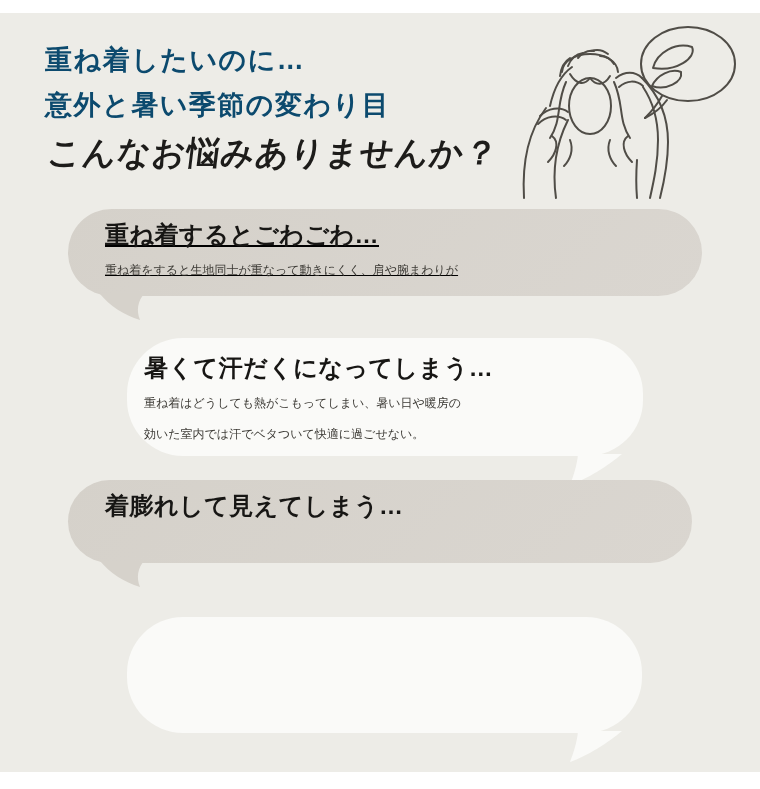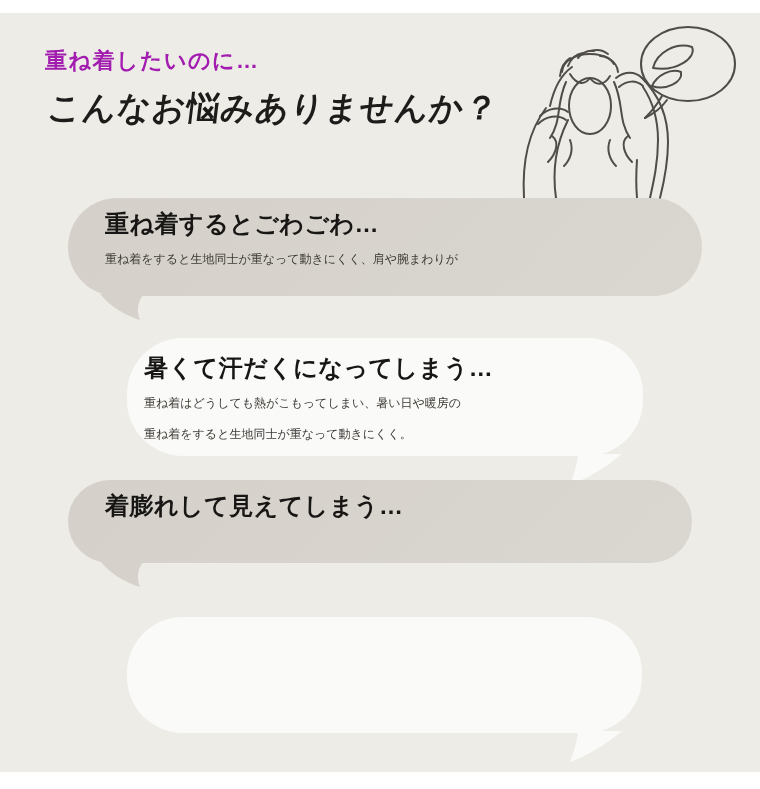--- a/index.html
+++ b/index.html
@@ -9,21 +9,21 @@
     font-family:"Liberation Sans","DejaVu Sans",sans-serif;
     position:relative;overflow:hidden;
   }
   .panel{
     position:absolute;left:0;top:13px;width:760px;height:759px;
     background:#edece7;
   }
   
   .header{position:absolute;left:45px;top:38px;}
   .header .sub{
-    font-size:22px;font-weight:bold;color:#a21caf;
+    font-size:27px;font-weight:bold;color:#0c4a6e;
     line-height:45px;letter-spacing:1.5px;white-space:nowrap;
   }
   .header .main-title{
     margin-top:3px;font-size:33px;font-weight:800;color:#1d1c1a;
     letter-spacing:1px;white-space:nowrap;
     transform:skewX(-7deg);transform-origin:left bottom;
   }
   
   .illustration{position:absolute;left:490px;top:12px;width:250px;height:190px;}
   .illustration svg{display:block;}
@@ -43,32 +43,33 @@
     font-size:24px;font-weight:bold;color:#171614;
     line-height:34px;letter-spacing:0.5px;white-space:nowrap;
   }
   .bubble .b-body{
     margin-top:3px;font-size:12px;color:#3c3a35;
     line-height:31px;letter-spacing:0px;white-space:nowrap;
   }
   .bubble .tail{position:absolute;top:calc(100% - 2px);}
   .bubble.gray  .tail{left:30px;}
   .bubble.white .tail{left:443px;}
-  #bubble-1{left:68px; top:198px;width:634px;height:98px;}
+  #bubble-1{left:68px; top:209px;width:634px;height:87px;text-decoration:underline;}
   #bubble-2{left:127px;top:338px;width:516px;height:118px;}
   #bubble-3{left:68px; top:480px;width:624px;height:83px;}
   #bubble-4{left:127px;top:617px;width:515px;height:116px;}
 </style>
 </head>
 <body>
 
 <div class="panel"></div>
 
 <div class="header">
   <div class="sub">重ね着したいのに…</div>
+  <div class="sub">意外と暑い季節の変わり目</div>
   <div class="main-title">こんなお悩みありませんか？</div>
 </div>
 
 <div class="illustration">
   <svg width="250" height="190" viewBox="0 0 250 190" fill="none" stroke="#504d47" stroke-width="2" stroke-linecap="round" stroke-linejoin="round">
 
     <g>
       <ellipse cx="198" cy="52" rx="47" ry="37"></ellipse>
       <path d="M172,84 C167,93 161,100 155,106"></path>
       <path d="M155,106 C165,101 172,95 177,88"></path>
@@ -120,21 +121,21 @@
   </div>
   <svg class="tail" width="50" height="27" viewBox="0 0 50 27">
     <path d="M2,0 C12,12 26,21 42,26 C38,16 40,7 46,0 Z" fill="#d6d2cb"></path>
   </svg>
 </div>
 
 <div class="bubble white" id="bubble-2">
   <div class="b-title">暑くて汗だくになってしまう…</div>
   <div class="b-body">
     <div>重ね着はどうしても熱がこもってしまい、暑い日や暖房の</div>
-    <div>重ね着をすると生地同士が重なって動きにくく。</div>
+    <div>効いた室内では汗でベタついて快適に過ごせない。</div>
   </div>
   <svg class="tail" width="58" height="31" viewBox="0 0 58 31">
     <path d="M8,0 C7,12 3,23 0,31 C17,25 38,12 52,0 Z" fill="#fafaf8"></path>
   </svg>
 </div>
 
 <div class="bubble gray" id="bubble-3">
   <div class="b-title">着膨れして見えてしまう…</div>
   <svg class="tail" width="50" height="27" viewBox="0 0 50 27">
     <path d="M2,0 C12,12 26,21 42,26 C38,16 40,7 46,0 Z" fill="#d6d2cb"></path>

